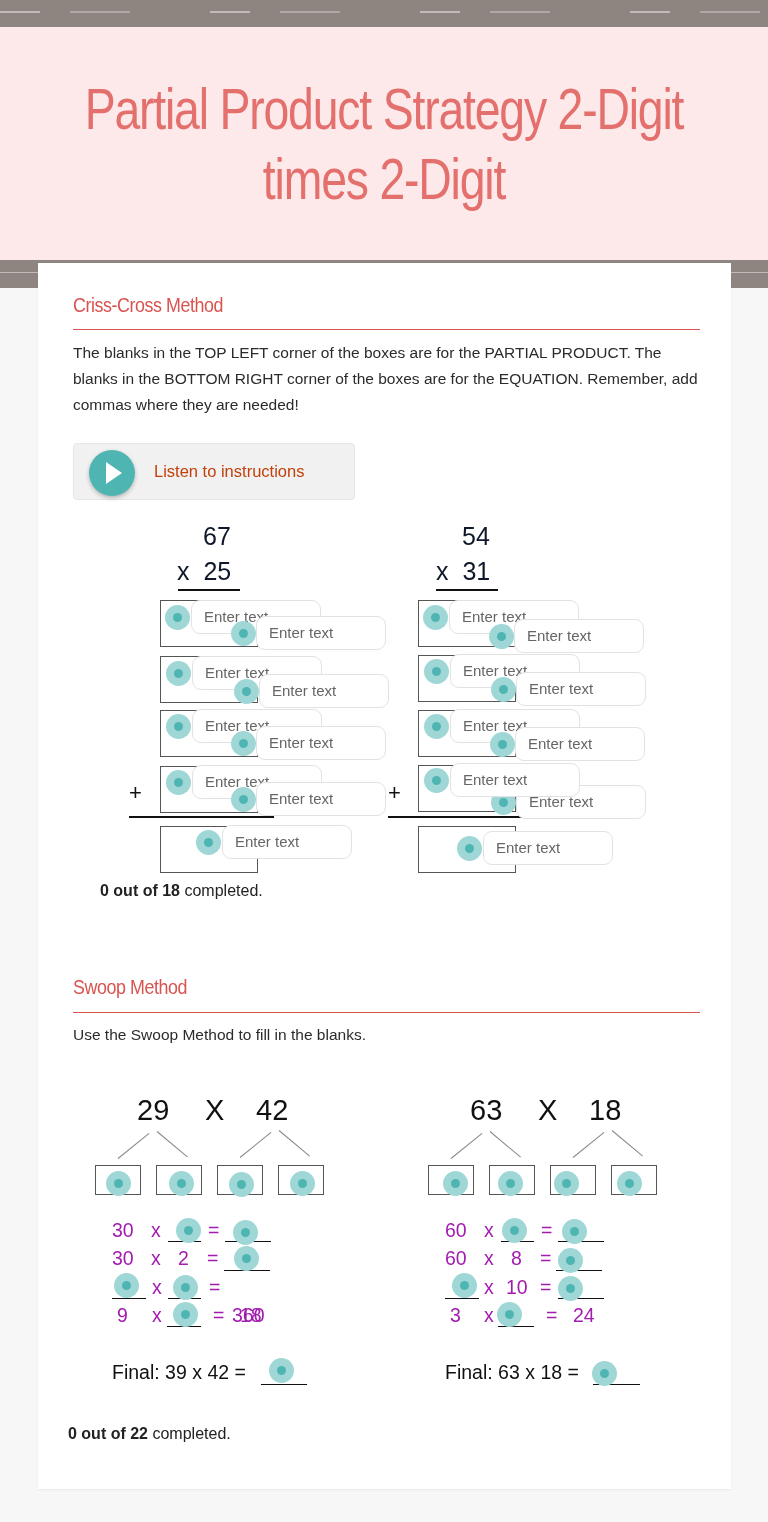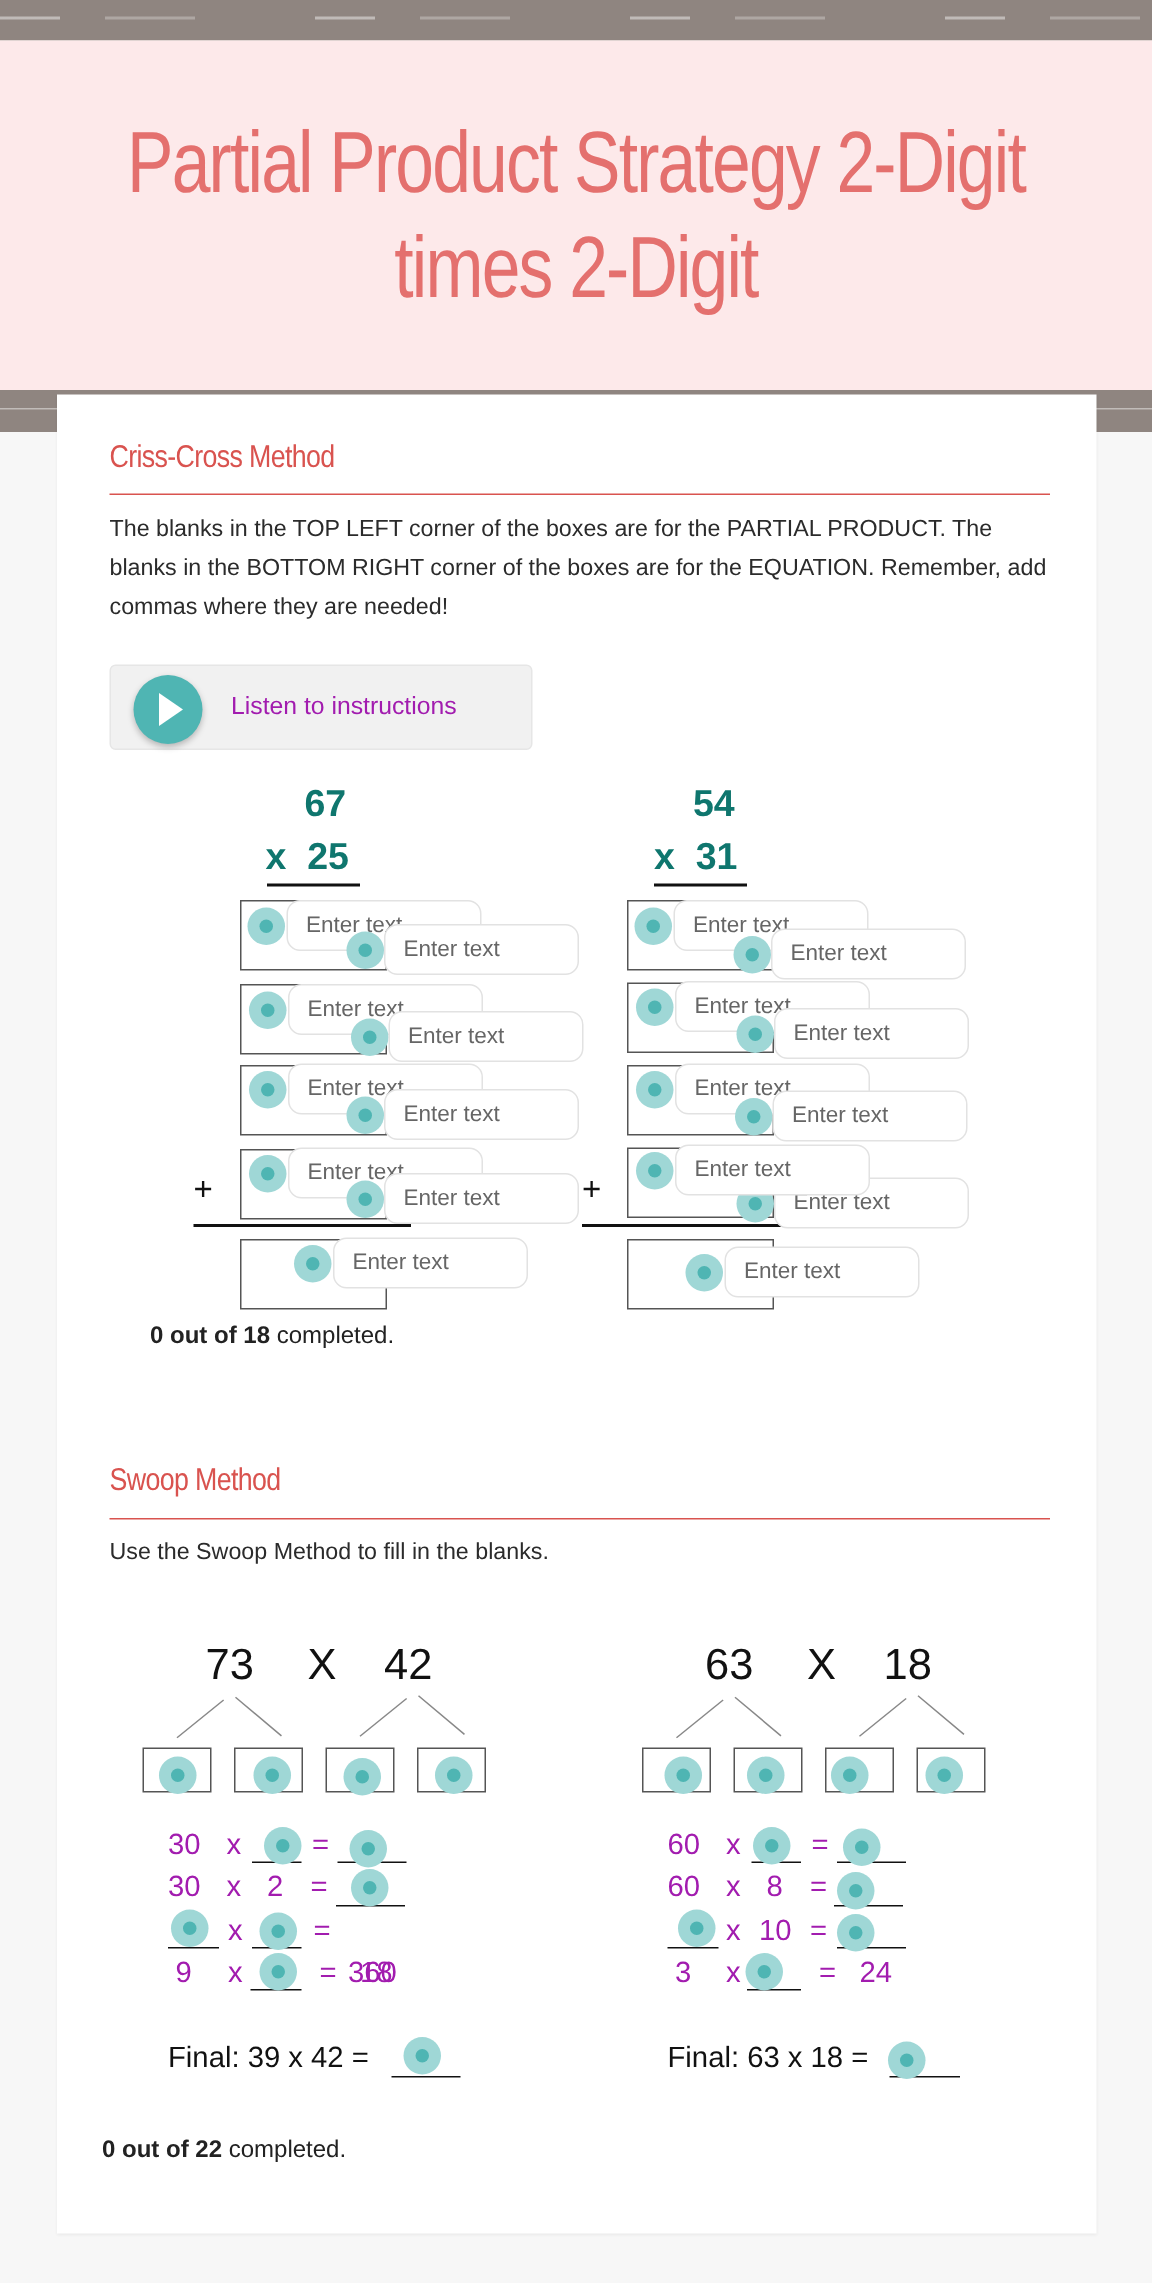--- a/index.html
+++ b/index.html
@@ -16,23 +16,23 @@
 
   .card { position: absolute; left: 38px; top: 263px; width: 693px; height: 1226px; background: #fff; box-shadow: 0 1px 2px rgba(0,0,0,.06); }
 
   .sec-title { position: absolute; left: 73px; font-family: "Liberation Sans", sans-serif; font-size: 21px; color: #d9534f; letter-spacing: -0.5px; transform: scaleX(0.85); transform-origin: left center; }
   .sec-rule { position: absolute; left: 73px; width: 627px; height: 1px; background: #d9534f; }
   .para { position: absolute; left: 73px; width: 630px; font-size: 15.5px; line-height: 26px; color: #2b2b2b; font-family: "Liberation Sans", sans-serif; }
 
   .listen { position: absolute; left: 73px; top: 443px; width: 282px; height: 57px; background: #f1f1f1; border: 1px solid #e6e6e6; border-radius: 4px; }
   .listen .play { position: absolute; left: 15px; top: 6px; width: 46px; height: 46px; border-radius: 50%; background: #4fb5b3; box-shadow: 0 2px 4px rgba(0,0,0,.25); }
   .listen .play::after { content: ""; position: absolute; left: 17px; top: 12px; border-left: 16px solid #fff; border-top: 11px solid transparent; border-bottom: 11px solid transparent; }
-  .listen .label { position: absolute; left: 80px; top: 18px; font-size: 16.5px; color: #a21caf; font-family: "Liberation Sans", sans-serif; }
-
-  .num { position: absolute; font-family: "Liberation Sans", sans-serif; font-size: 25px; color: #0f766e; font-weight: bold; }
+  .listen .label { position: absolute; left: 80px; top: 18px; font-size: 16.5px; color: #c2410c; font-family: "Liberation Sans", sans-serif; }
+
+  .num { position: absolute; font-family: "Liberation Sans", sans-serif; font-size: 25px; color: #0f172a; }
   .underline { position: absolute; height: 2px; background: #111; }
   .box { position: absolute; border: 1px solid #555; background: #fff; }
   .plus { position: absolute; font-size: 22px; color: #111; font-family: "Liberation Sans", sans-serif; }
 
   .dot { position: absolute; width: 25px; height: 25px; border-radius: 50%; background: #9fd7d6; }
   .dot::after { content: ""; position: absolute; left: 8px; top: 8px; width: 9px; height: 9px; border-radius: 50%; background: #4fb5b3; }
 
   .txt-input { position: absolute; width: 130px; height: 34px; border: 1px solid #e2e2e2; border-radius: 9px; background: #fff; font-family: "Liberation Sans", sans-serif; font-size: 15px; color: #666; padding: 0 12px; line-height: 32px; white-space: nowrap; overflow: hidden; }
 
   .status { position: absolute; left: 68px; font-family: "Liberation Sans", sans-serif; font-size: 16px; color: #222; }
@@ -140,21 +140,21 @@
 <div class="txt-input" style="left:483px; top:831px;">Enter text</div>
 
 <div class="status" style="top:882px;margin-left:32px;">
   <b>0 out of 18</b><span> completed.</span>
 </div>
 
 <div class="sec-title" style="top:975px;">Swoop Method</div>
 <div class="sec-rule" style="top:1012px;"></div>
 <div class="para" style="top:1022px;">Use the Swoop Method to fill in the blanks.</div>
 
-<div class="sw-num" style="left:137px; top:1094px;">73</div>
+<div class="sw-num" style="left:137px; top:1094px;">29</div>
 <div class="sw-num" style="left:205px; top:1094px;">X</div>
 <div class="sw-num" style="left:256px; top:1094px;">42</div>
 <div class="sw-line" style="left:118px; top:1158px; width:40px; transform:rotate(-39deg);"></div>
 <div class="sw-line" style="left:157px; top:1131px; width:40px; transform:rotate(40deg);"></div>
 <div class="sw-line" style="left:240px; top:1157px; width:40px; transform:rotate(-39deg);"></div>
 <div class="sw-line" style="left:279px; top:1130px; width:40px; transform:rotate(40deg);"></div>
 <div class="sw-box" style="left:95px; top:1165px;"></div>
 <div class="sw-box" style="left:156px; top:1165px;"></div>
 <div class="sw-box" style="left:217px; top:1165px;"></div>
 <div class="sw-box" style="left:278px; top:1165px;"></div>

